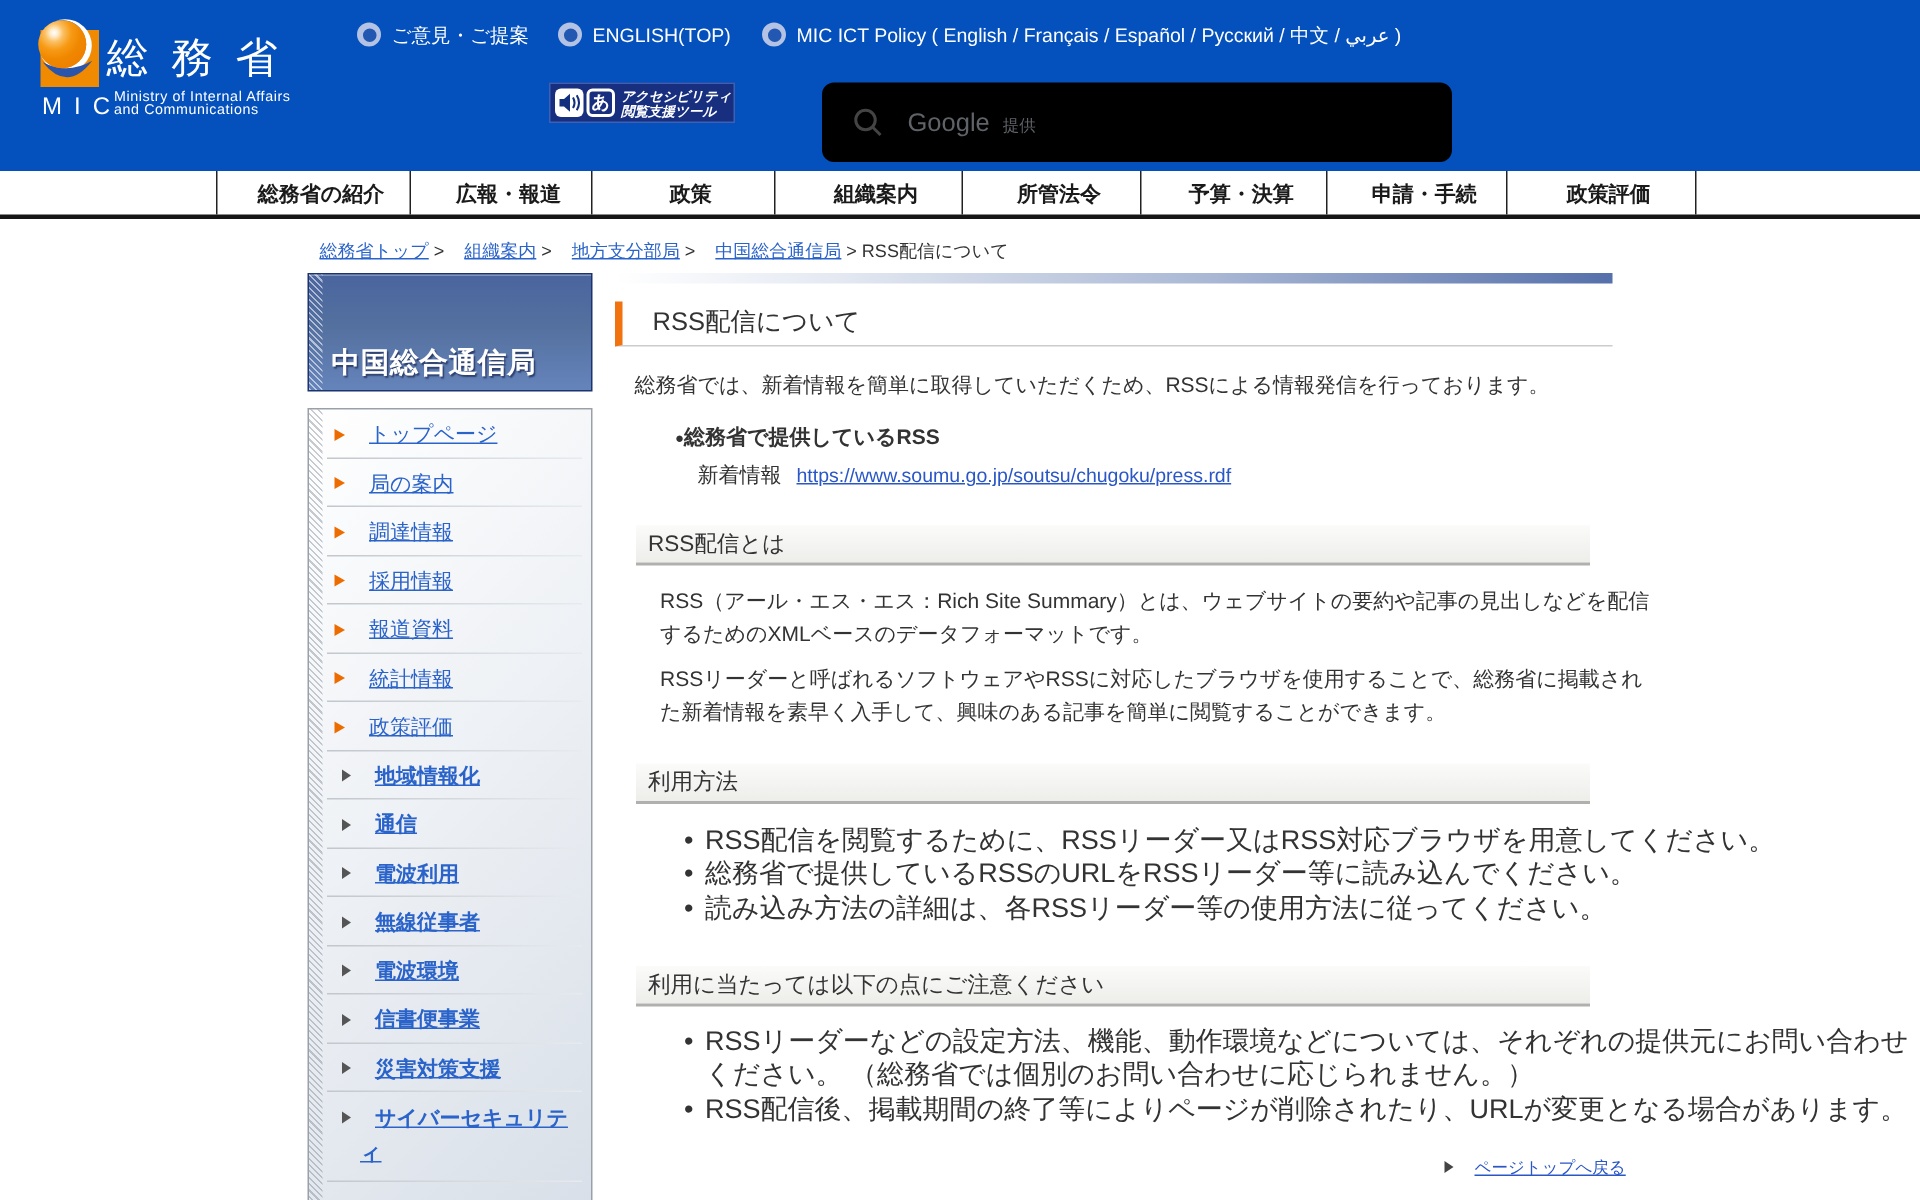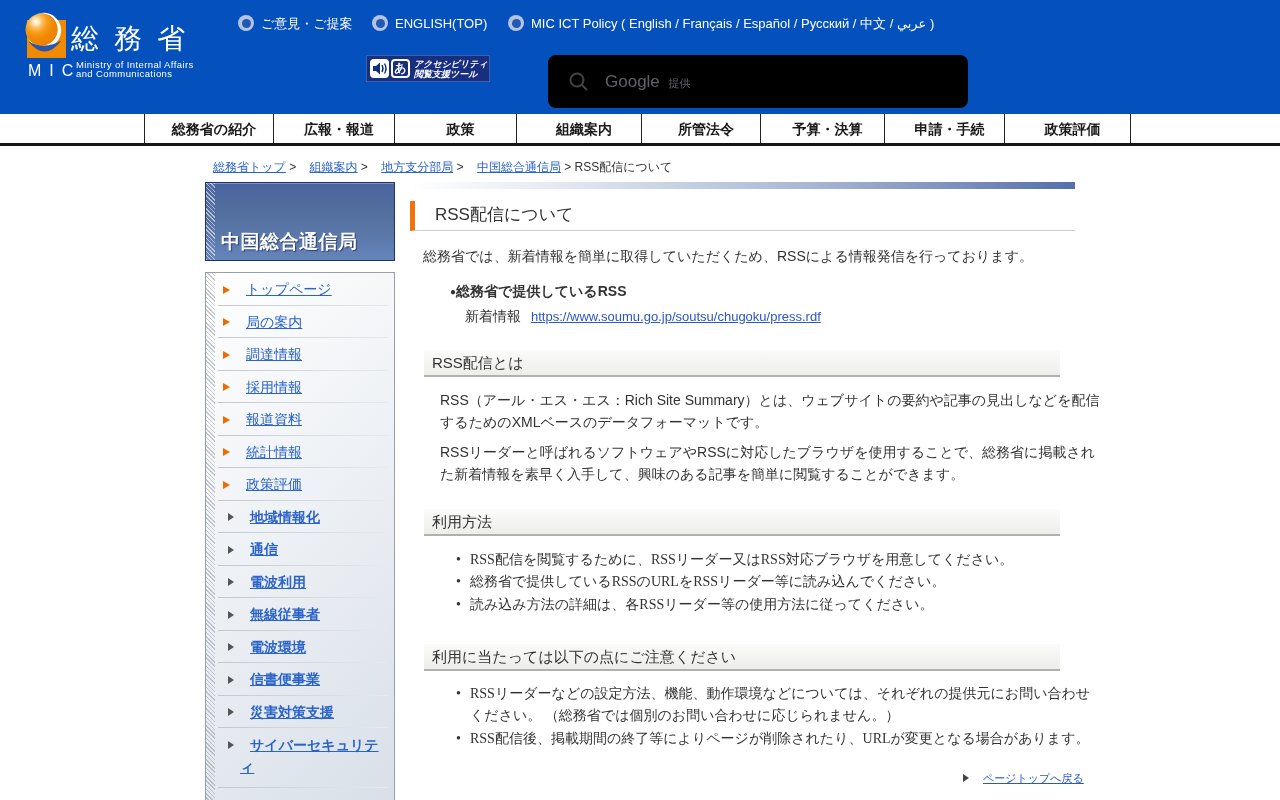--- a/index.html
+++ b/index.html
@@ -56,21 +56,21 @@
 h1.page { position:absolute; top:19px; left:0; width:665px; height:30px; border-left:5px solid #f0730f; border-bottom:1px solid #ccc; padding-left:20px; font-size:17px; font-weight:normal; color:#333; line-height:28px; }
 .p1 { position:absolute; top:66px; left:13px; font-size:14px; }
 .b1 { position:absolute; top:101px; left:40px; font-size:14px; font-weight:bold; }
 .b1 .dot { font-size:10px; vertical-align:1px; }
 .row1 { position:absolute; top:126px; left:55px; font-size:14px; }
 .row1 a { color:#2a56c6; font-size:13px; }
 h2.sec { position:absolute; left:14px; width:636px; height:27px; background:linear-gradient(180deg,#fbfbfa 0%,#ededea 100%); border-bottom:2px solid #b0b0ae; padding-left:8px; font-size:15px; font-weight:normal; color:#333; line-height:25px; }
 .h2a { top:168px; } .h2b { top:327px; } .h2c { top:462px; }
 .para { position:absolute; left:30px; font-size:14px; line-height:22px; white-space:nowrap; }
 .pa { top:207px; } .pb { top:259px; }
-ul.disc { position:absolute; left:30px; list-style:none; font-size:14px; line-height:22.3px; white-space:nowrap;font-family:Liberation Serif, serif; }
+ul.disc { position:absolute; left:30px; list-style:none; font-size:18px; line-height:22.3px; white-space:nowrap; }
 ul.disc li { padding-left:30px; position:relative; }
 ul.disc li::before { content:"•"; position:absolute; left:16px; }
 .ul1 { top:367px; } .ul2 { top:501px; }
 .pagetop { position:absolute; top:589px; left:553px; font-size:11px; white-space:nowrap;text-align:right; }
 .pagetop a { color:#2a56c6; }
 .pagetop .tri { display:inline-block; border-left:6px solid #444; border-top:4px solid transparent; border-bottom:4px solid transparent; margin-right:4px; }
 </style>
 </head>
 <body>
 <div class="hd">

